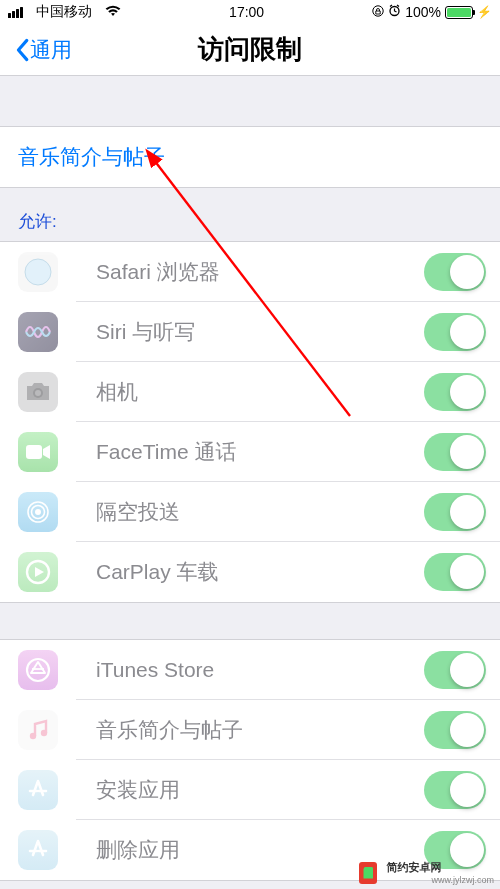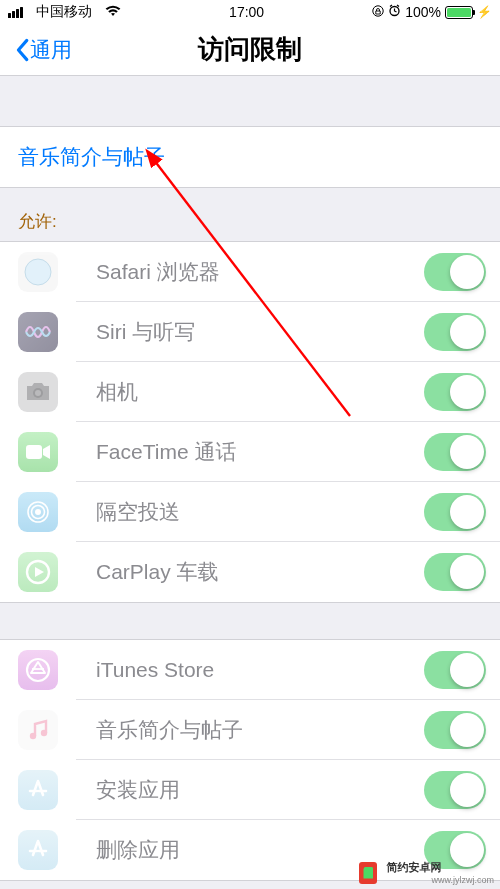--- a/index.html
+++ b/index.html
@@ -19,21 +19,21 @@
     .nav-bar { height: 52px; background: #fff; display: flex; align-items: center; position: relative; border-bottom: 1px solid #d1d1d6; }
     .nav-back { position: absolute; left: 14px; display: flex; align-items: center; color: #007aff; font-size: 21px; }
     .nav-back svg { width: 16px; height: 24px; }
     .nav-title { flex: 1; text-align: center; font-size: 26px; font-weight: 600; color: #000; }
 
     .content { height: calc(889px - 24px - 52px); overflow: hidden; position: relative; }
     
     .gap { height: 50px; }
 
     .cell-group { background: #fff; border-top: 1px solid #d1d1d6; border-bottom: 1px solid #d1d1d6; }
-    .section-header { padding: 10px 18px 8px; font-size: 17px; color: #a16207; }
+    .section-header { padding: 10px 18px 8px; font-size: 17px; color: #1d4ed8; }
     
     .cell { display: flex; align-items: center; min-height: 60px; padding: 6px 14px 6px 18px; position: relative; }
     .cell.sep::after { content:""; position:absolute; left:76px; right:0; bottom:0; height:1px; background:#e0e0e4; }
     .cell-link { color:#007aff; font-size:21px; padding: 16px 18px; }
     
     .cell-icon { width:40px; height:40px; border-radius:9px; display:flex; align-items:center; justify-content:center; margin-right:18px; flex-shrink:0; opacity:0.6; }
     .cell-label { flex:1; font-size:21px; color:#8b8b90;margin-left:20px; }
     
     .switch { width:62px; height:38px; background:#8be0a1; border-radius:19px; position:relative; flex-shrink:0; }
     .switch::after { content:""; position:absolute; right:2px; top:2px; width:34px; height:34px; background:#fff; border-radius:50%; box-shadow:0 2px 4px rgba(0,0,0,0.25); }

